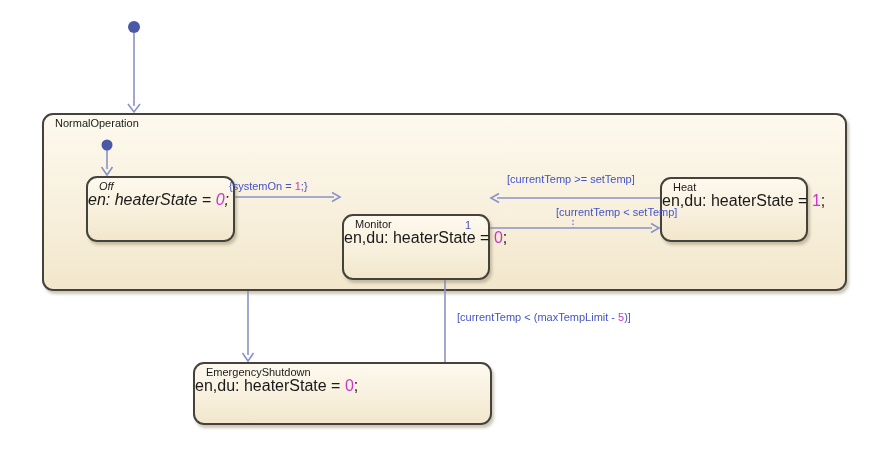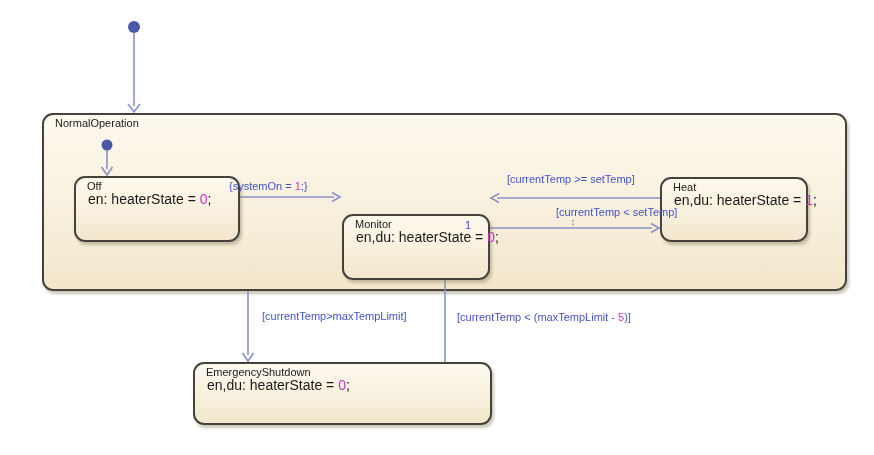--- a/index.html
+++ b/index.html
@@ -12,21 +12,21 @@
     position:absolute; box-sizing:border-box;
     border:2px solid #44423a; border-radius:11px;
     background:linear-gradient(180deg,#fdf9ee 0%,#f8f0dd 55%,#f2e7cc 100%);
     box-shadow:2px 3px 3px rgba(140,128,100,0.45);
   }
   .state-title {
     font-size:11px; line-height:13px; color:#1a1a1a; padding:2px 0 0 11px;
     white-space:nowrap;
   }
   .state-action {
-    font-size:14px; line-height:13px; color:#1a1a1a; padding:0 0 0 12px;
+    font-size:16px; line-height:13px; color:#1a1a1a; padding:0 0 0 0;
     white-space:nowrap;
   }
   .lit { color:#c935c9; }
   .tlabel {
     position:absolute; font-size:11px; line-height:13px; color:#4553c6;
     white-space:nowrap;
   }
 </style>
 </head>
 <body>
@@ -61,21 +61,21 @@
       <line x1="445" y1="362" x2="445" y2="250"></line>
       <path d="M439.5,252 L445,244 L450.5,252"></path>
 
       <line x1="573" y1="220" x2="573" y2="228" stroke-dasharray="1.5,2"></line>
     </g>
 
     <circle cx="134" cy="27" r="6" fill="#4a58a8" stroke="none"></circle>
     <circle cx="107" cy="145" r="5.5" fill="#4a58a8" stroke="none"></circle>
   </svg>
 
-  <div class="state" id="st-off" style="left:74px; top:176px; width:166px; height:66px;">
+  <div class="state" id="st-off" style="left:86px; top:176px; width:149px; height:66px;font-style:italic;">
     <div class="state-title">Off</div>
     <div class="state-action"><span>en: heaterState = </span><span class="lit">0</span><span>;</span></div>
   </div>
 
   <div class="state" id="st-monitor" style="left:342px; top:177px; width:148px; height:66px;margin-top:37px;">
     <div class="state-title">Monitor</div>
     <div class="state-action"><span>en,du: heaterState = </span><span class="lit">0</span><span>;</span></div>
   </div>
 
   <div class="state" id="st-heat" style="left:660px; top:177px; width:148px; height:65px;">
@@ -89,17 +89,16 @@
   </div>
 
   <div class="tlabel" style="left:229px; top:180px;"><span>{systemOn = </span><span class="lit">1</span><span>;}</span></div>
 
   <div class="tlabel" style="left:507px; top:173px;">[currentTemp &gt;= setTemp]</div>
 
   <div class="tlabel" style="left:508px; top:206px;padding-left:48px;">[currentTemp &lt; setTemp]</div>
 
   <div class="tlabel" style="left:465px; top:219px;">1</div>
 
-  <div class="tlabel" style="left:262px; top:310px;">[currentTemp&gt;maxTempLimit]</div>
 
   <div class="tlabel" style="left:457px; top:311px;"><span>[currentTemp &lt; (maxTempLimit - </span><span class="lit">5</span><span>)]</span></div>
 
 </div>
 
 </body></html>

